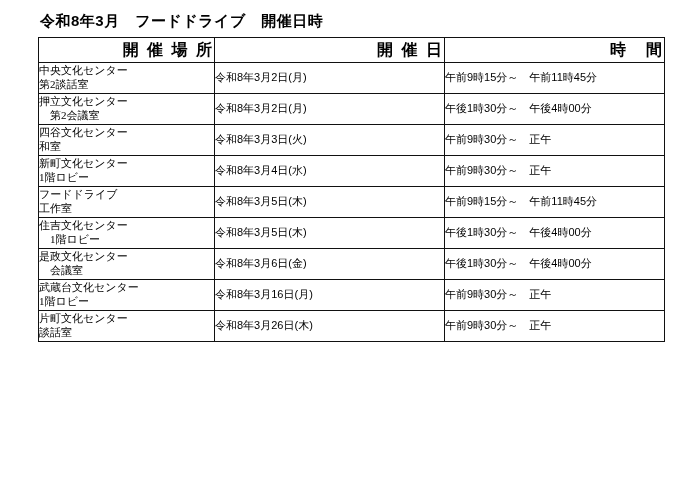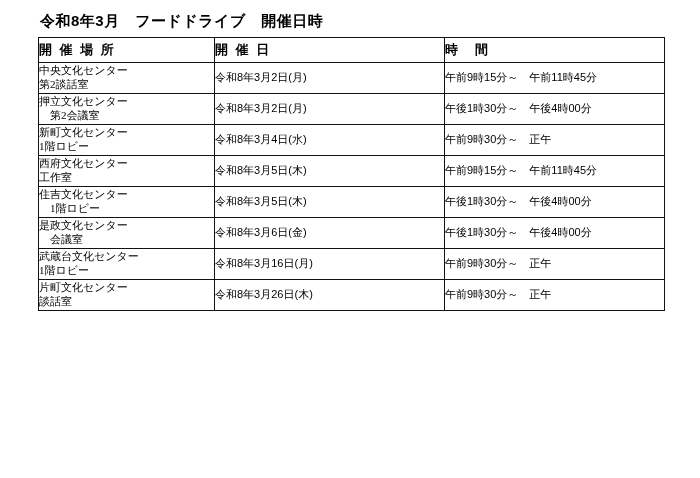--- a/index.html
+++ b/index.html
@@ -35,23 +35,23 @@
   }
   table.schedule th,
   table.schedule td {
     border: 1px solid #111111;
     padding: 0;
     vertical-align: middle;
     font-size: 11px;
     line-height: 1.25;
   }
   table.schedule th {
-    text-align: left;
+    text-align: right;
     font-weight: bold;
-    font-size: 13px;
+    font-size: 16px;
     height: 24px;
     letter-spacing: 2px;
   }
   col.c-place { width: 176px; }
   col.c-date  { width: 230px; }
   col.c-time  { width: 220px; }
 
   td.place {
     padding: 3px 4px 3px 5px;
     height: 30px;
@@ -101,29 +101,37 @@
       <tr>
         <td class="place">
           <span class="line1">押立文化センター</span>
           <span class="line2">　第2会議室</span>
         </td>
         <td class="date">令和8年3月2日(月)</td>
         <td class="time">午後1時30分～　午後4時00分</td>
       </tr>
       <tr>
         <td class="place">
+          <span class="line1">四谷文化センター</span>
+          <span class="line2">和室</span>
+        </td>
+        <td class="date">令和8年3月3日(火)</td>
+        <td class="time">午前9時30分～　正午</td>
+      </tr>
+      <tr>
+        <td class="place">
           <span class="line1">新町文化センター</span>
           <span class="line2">1階ロビー</span>
         </td>
         <td class="date">令和8年3月4日(水)</td>
         <td class="time">午前9時30分～　正午</td>
       </tr>
       <tr>
         <td class="place">
-          <span class="line1">西府文化センター</span>
+          <span class="line1">フードドライブ</span>
           <span class="line2">工作室</span>
         </td>
         <td class="date">令和8年3月5日(木)</td>
         <td class="time">午前9時15分～　午前11時45分</td>
       </tr>
       <tr>
         <td class="place">
           <span class="line1">住吉文化センター</span>
           <span class="line2">　1階ロビー</span>
         </td>

